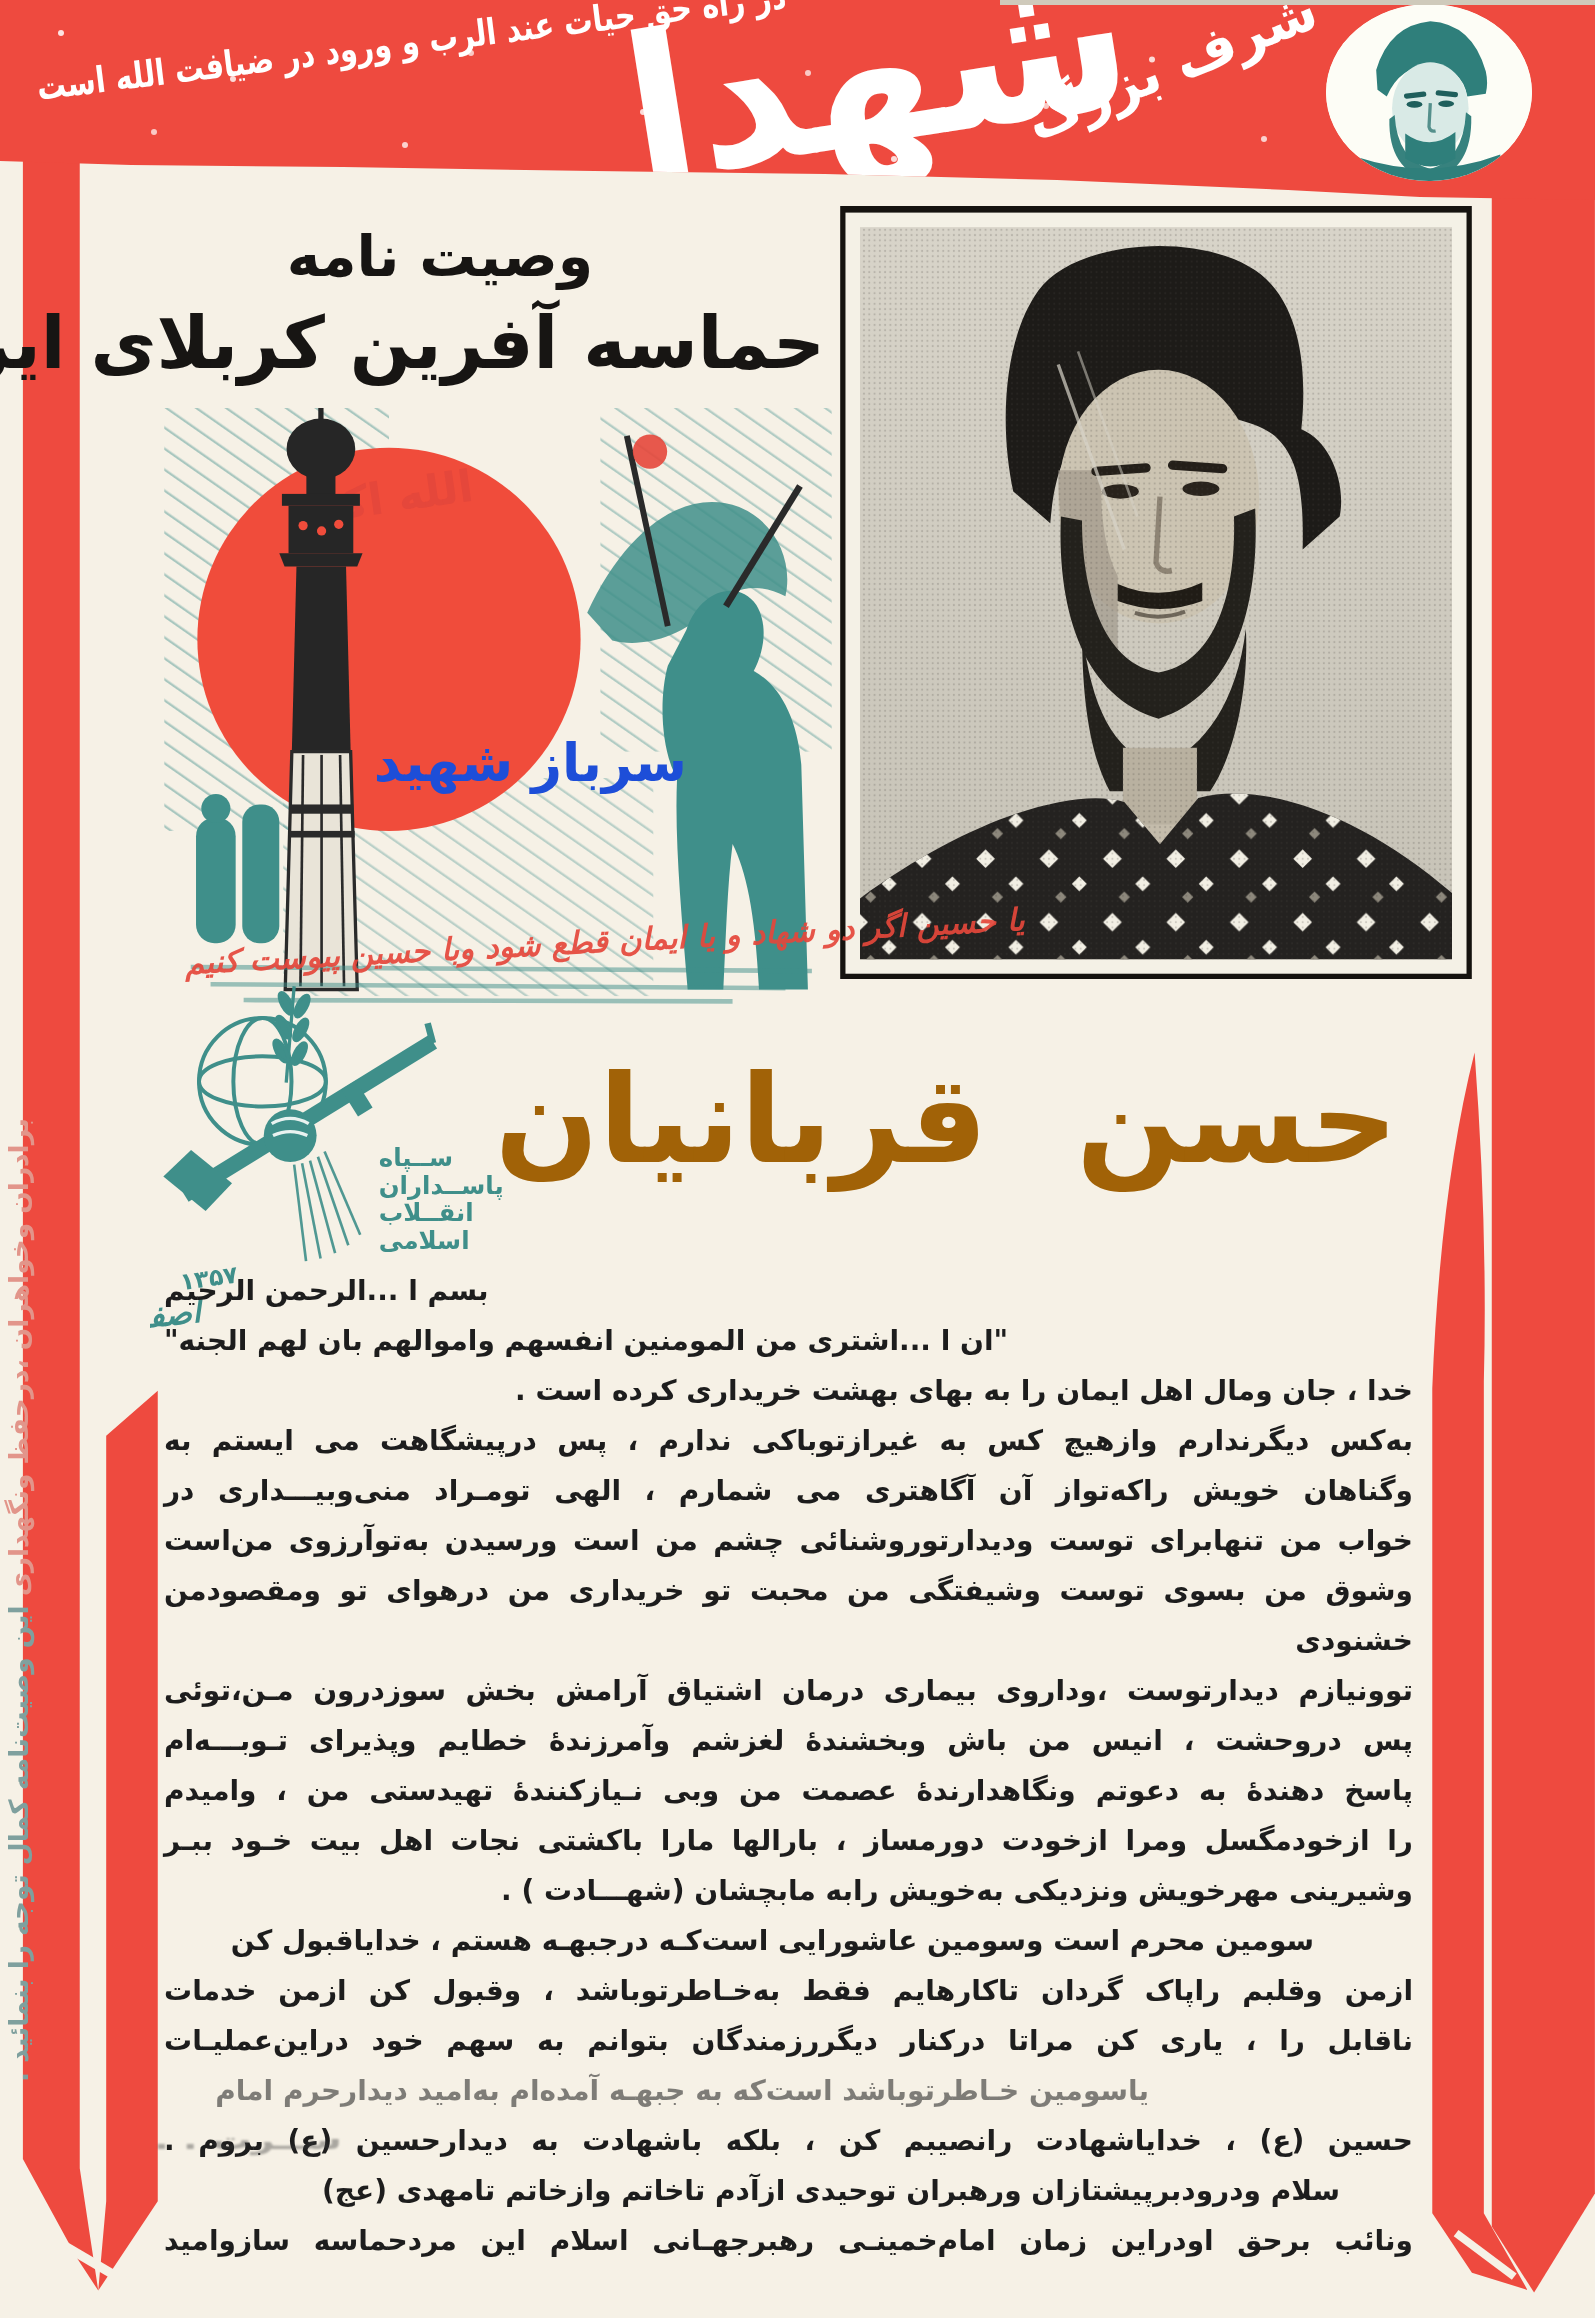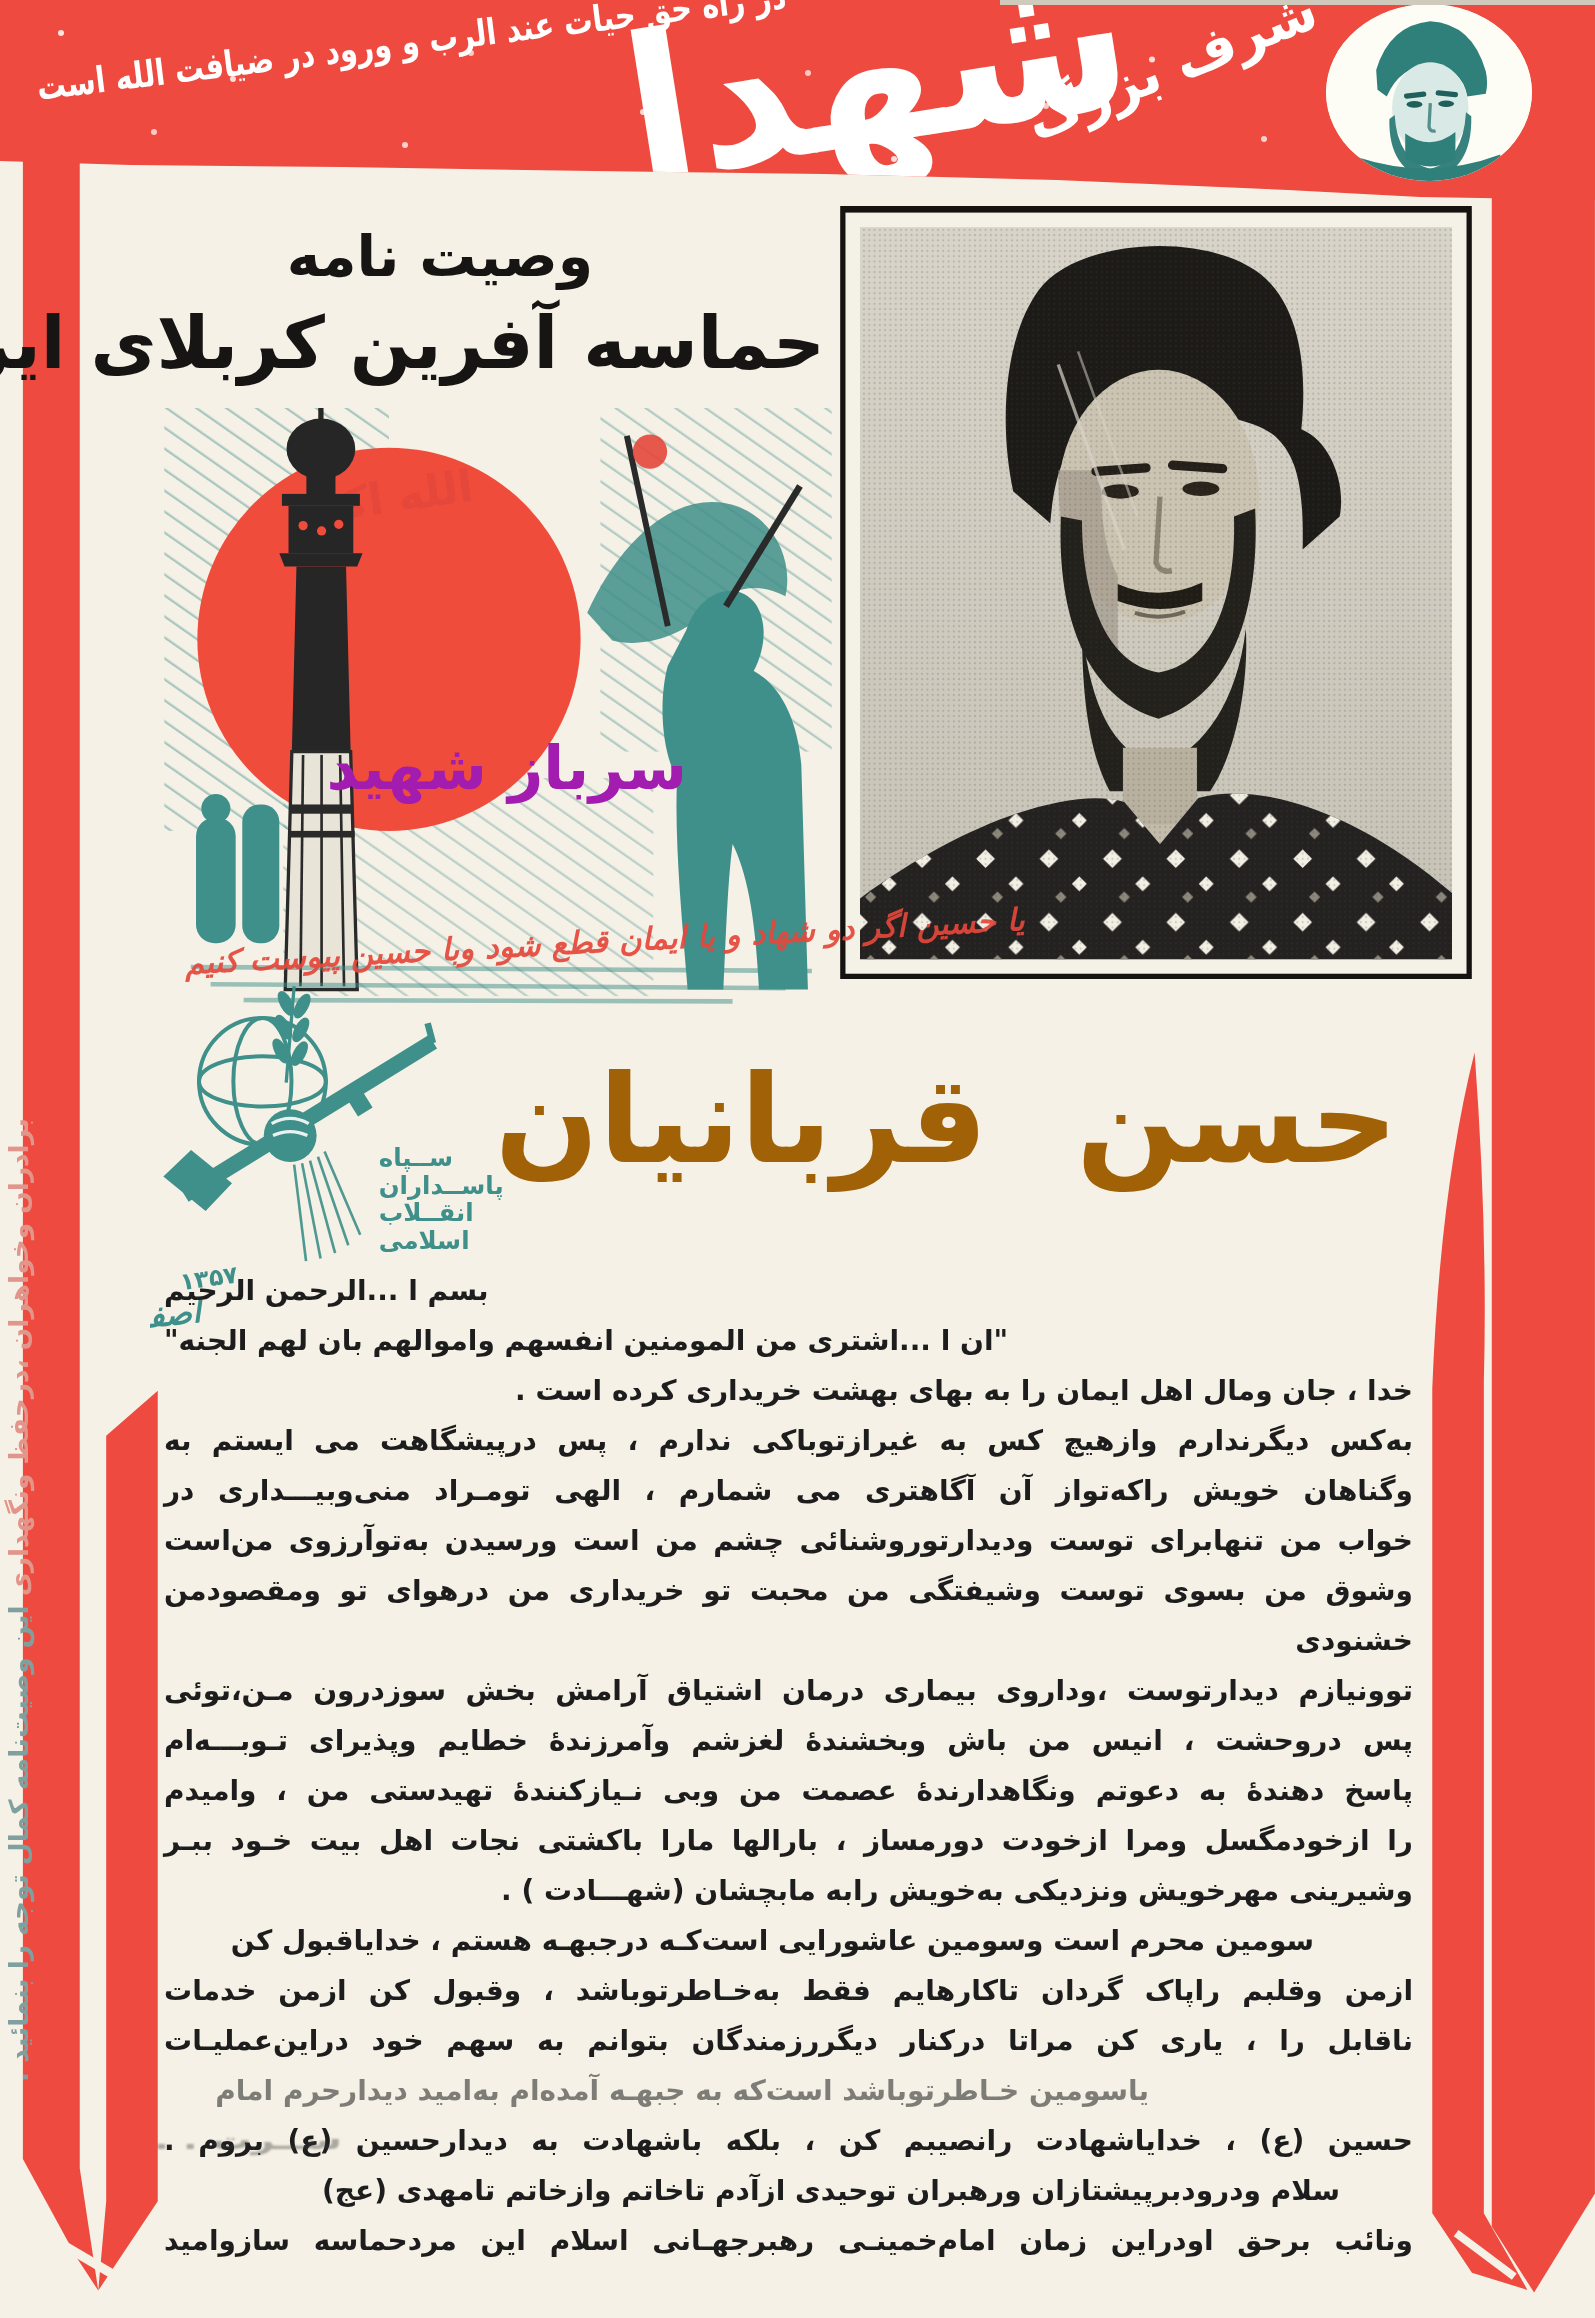--- a/index.html
+++ b/index.html
@@ -26,22 +26,22 @@
         251px 139px 0 rgba(255,255,255,.6),674px 149px 0 rgba(255,255,255,.7),
         1203px 106px 0 rgba(255,255,255,.75),93px 99px 0 rgba(255,255,255,.7);}
   .edge-strip{position:absolute;left:135px;top:74px;width:112px;height:30px;background:#fbfaf4;
               border-bottom:3.3px solid #9a9a96;border-radius:2px;}
   
   .titleblock{position:absolute;left:56px;top:223px;width:770px;text-align:center;z-index:3;color:#171513;}
   .titleblock .t1{font-size:57px;font-weight:bold;letter-spacing:2.6px;}
   .titleblock .t2{font-size:72px;font-weight:bold;margin-top:12px;white-space:nowrap;}
   
   .illus{position:absolute;left:165px;top:408px;width:668px;height:598px;z-index:3;}
-  .caption{position:absolute;left:344px;top:732px;width:344px;font-size:61px;font-weight:bold;
-           color:#a21caf;z-index:4;white-space:nowrap;}
+  .caption{position:absolute;left:344px;top:732px;width:344px;font-size:53px;font-weight:bold;
+           color:#1d4ed8;z-index:4;white-space:nowrap;}
   .slogan{position:absolute;left:185px;top:923px;font-size:31px;font-weight:bold;font-style:italic;
           color:#e5473b;transform:rotate(-3deg);z-index:4;white-space:nowrap;opacity:.92;}
   
   .photo{position:absolute;left:841px;top:206px;width:632px;height:773px;z-index:3;}
   
   .sepah{position:absolute;left:151px;top:977px;width:357px;height:370px;z-index:3;}
   
   .name{position:absolute;left:368px;top:1023px;width:1031px;text-align:right;font-size:122px;
         font-weight:bold;color:#a16207;z-index:3;word-spacing:46px;white-space:nowrap;line-height:1.6;}
   

